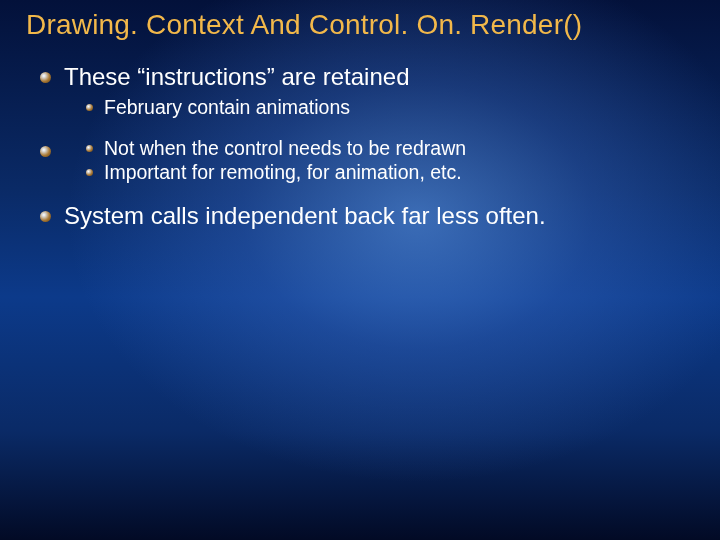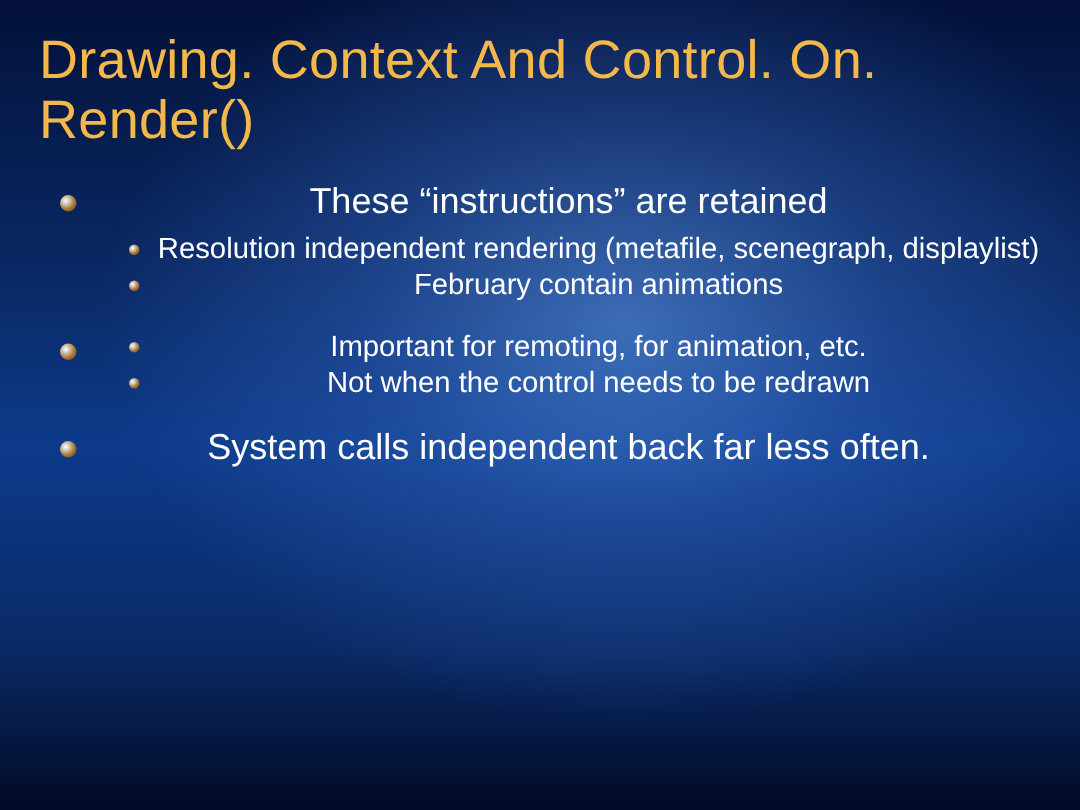--- a/index.html
+++ b/index.html
@@ -19,31 +19,30 @@
         rgba(60,110,200,0.35) 35%,
         rgba(20,50,130,0.0) 70%),
       linear-gradient(180deg, #03113a 0%, #0a2a66 35%, #0c3a8a 55%, #0a2a66 80%, #020a25 100%);
     color: #fff;
     box-sizing: border-box;
     padding: 10px 26px 20px 26px;
     position: relative;
   }
   .title {
     color: #f2b84a;
-    font-size: 36px;
+    font-size: 28px;
     line-height: 1.1;
     font-weight: 400;
-    margin: 10px 0 22px 0;
+    margin: 0 0 22px 0;
     letter-spacing: 0.2px;
   }
   ul.top {
     list-style: none;
     padding: 0 0 0 14px;
     margin: 0;
-    text-align: center;
   }
   ul.top > li {
     position: relative;
     padding-left: 24px;
     margin-bottom: 18px;
     font-size: 24px;
     line-height: 1.15;
   }
   ul.top > li::before {
     content: "";
@@ -81,29 +80,28 @@
 </head>
 <body>
 
 <div class="slide">
   <h1 class="title">Drawing. Context And Control. On. Render()</h1>
 
   <ul class="top">
     <li>
       <span>These “instructions” are retained</span>
       <ul class="sub">
-        <li><span>Resolution independent rendering (metafile, scenegraph, displaylist)</span></li>
         <li><span>February contain animations</span></li>
       </ul>
     </li>
 
     <li>
       <ul class="sub">
+        <li><span>Not when the control needs to be redrawn</span></li>
         <li><span>Important for remoting, for animation, etc.</span></li>
-        <li><span>Not when the control needs to be redrawn</span></li>
       </ul>
     </li>
 
     <li>
       <span>System calls independent back far less often.</span>
     </li>
   </ul>
 </div>
 
 </body></html>

